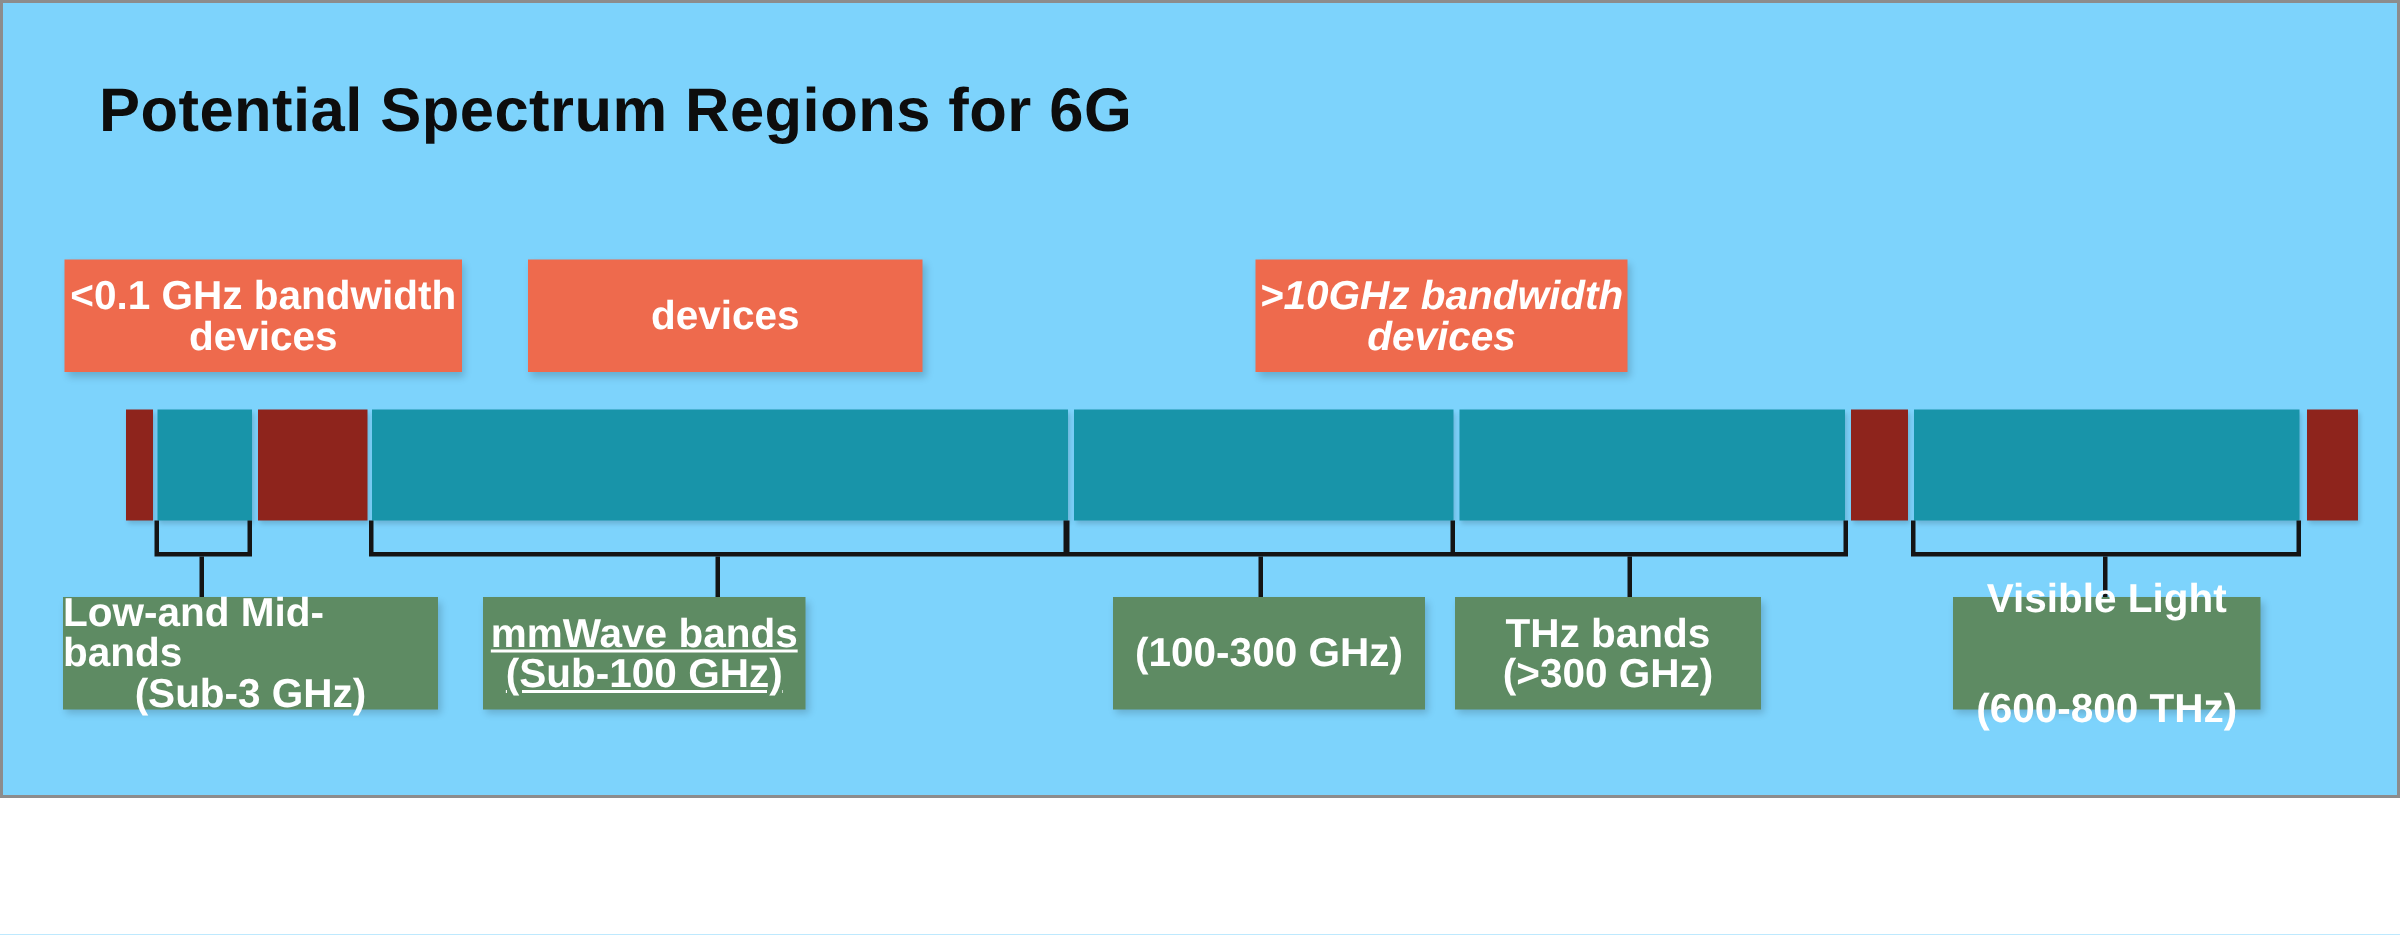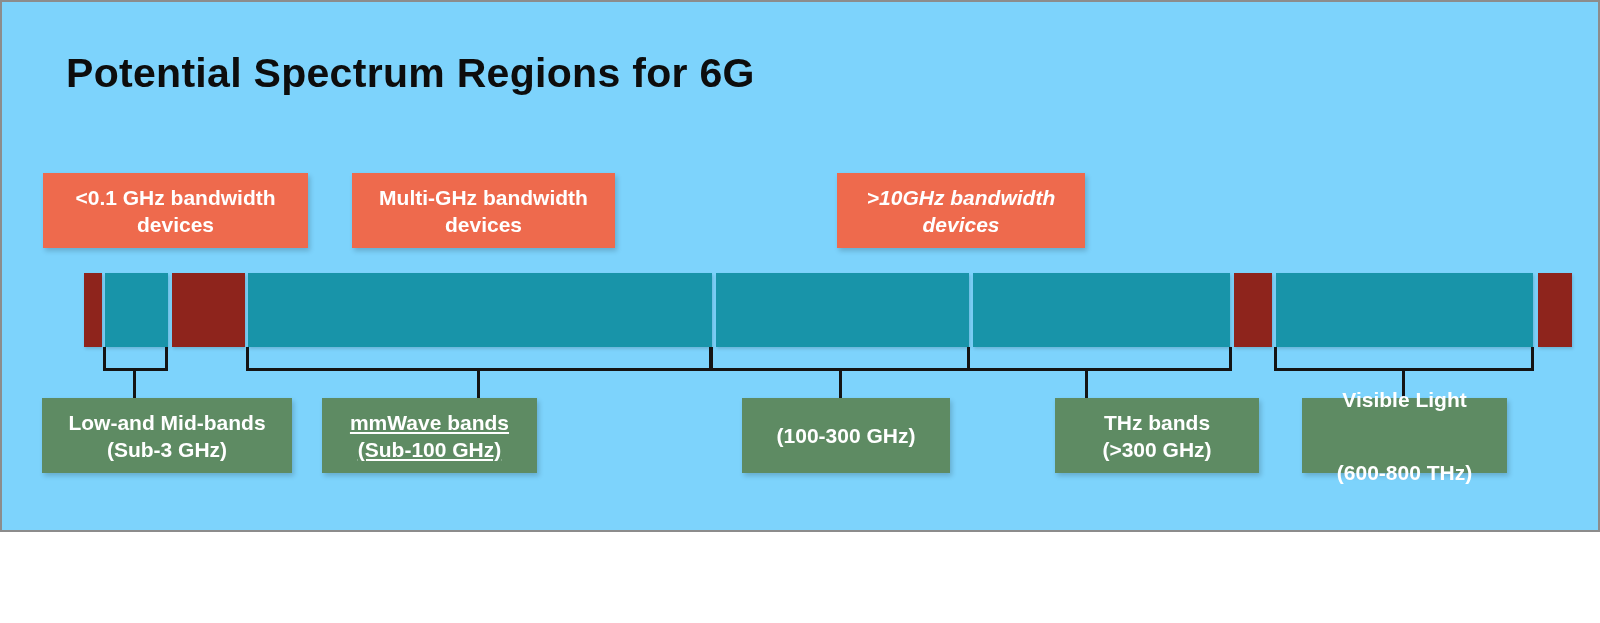--- a/index.html
+++ b/index.html
@@ -7,21 +7,21 @@
   .canvas{
     position:relative;width:1600px;height:532px;background:#7dd3fc;
     border:2px solid var(--frame,#8c8c8c);box-sizing:border-box;overflow:hidden;
   }
   .title{
     position:absolute;left:64px;top:48px;margin:0;
     font-size:41px;font-weight:600;letter-spacing:.3px;color:var(--titlecolor,#0d0d0d);
   }
   .box{
     position:absolute;display:flex;flex-direction:column;justify-content:center;align-items:center;
-    color:var(--boxtext,#fff);font-size:21px;font-weight:600;line-height:27px;text-align:left;
+    color:var(--boxtext,#fff);font-size:27px;font-weight:600;line-height:27px;text-align:left;
     box-shadow:2px 3px 5px rgba(0,0,0,.18);
   }
   .device-box{top:171px;height:75px;background:var(--orange,#ee6a4d);}
   .band-box{top:396px;height:75px;background:var(--green,#5e8b63);}
   .seg{position:absolute;top:271px;height:74px;box-sizing:border-box;box-shadow:1px 2px 3px rgba(0,0,0,.15);}
   .seg[data-color="teal"]{background:var(--teal,#1894a9);}
   .seg[data-color="red"]{background:var(--red,#8e241c);}
   .vline{position:absolute;top:345px;height:21px;width:3px;background:var(--line,#141414);}
   .hline{position:absolute;top:366px;height:3px;background:var(--line,#141414);}
   .stem{position:absolute;top:369px;height:27px;width:3px;background:var(--line,#141414);}
@@ -36,21 +36,20 @@
 
 <div class="canvas">
 
   <h1 class="title">Potential Spectrum Regions for 6G</h1>
 
   <div class="box device-box" style="left:41px;width:265px;">
     <span>&lt;0.1 GHz bandwidth</span>
     <span>devices</span>
   </div>
   <div class="box device-box" style="left:350px;width:263px;">
-    <span>Multi-GHz bandwidth</span>
     <span>devices</span>
   </div>
   <div class="box device-box" style="left:835px;width:248px;font-style:italic;">
     <span>&gt;10GHz bandwidth</span>
     <span>devices</span>
   </div>
 
   <div class="seg" style="left:82px;width:18px;" data-color="red"></div>
   <div class="seg" style="left:103px;width:63px;" data-color="teal"></div>
   <div class="seg" style="left:170px;width:73px;" data-color="red"></div>
@@ -84,21 +83,21 @@
     <span>Low-and Mid-bands</span>
     <span>(Sub-3 GHz)</span>
   </div>
   <div class="box band-box" style="left:320px;width:215px;text-decoration:underline;">
     <span>mmWave bands</span>
     <span>(Sub-100 GHz)</span>
   </div>
   <div class="box band-box" style="left:740px;width:208px;">
     <span>(100-300 GHz)</span>
   </div>
-  <div class="box band-box" style="left:1053px;width:204px;">
+  <div class="box band-box" style="left:968px;width:204px;">
     <span>THz bands</span>
     <span>(&gt;300 GHz)</span>
   </div>
   <div class="box band-box" style="left:1300px;width:205px;gap:46px;">
     <span>Visible Light</span>
     <span>(600-800 THz)</span>
   </div>
 
   <div class="logo">
     <svg class="logo-icon" width="58" height="50" viewBox="0 0 60 48" fill="none" stroke="var(--logo,#383134)" stroke-width="3.4" stroke-linecap="round">

